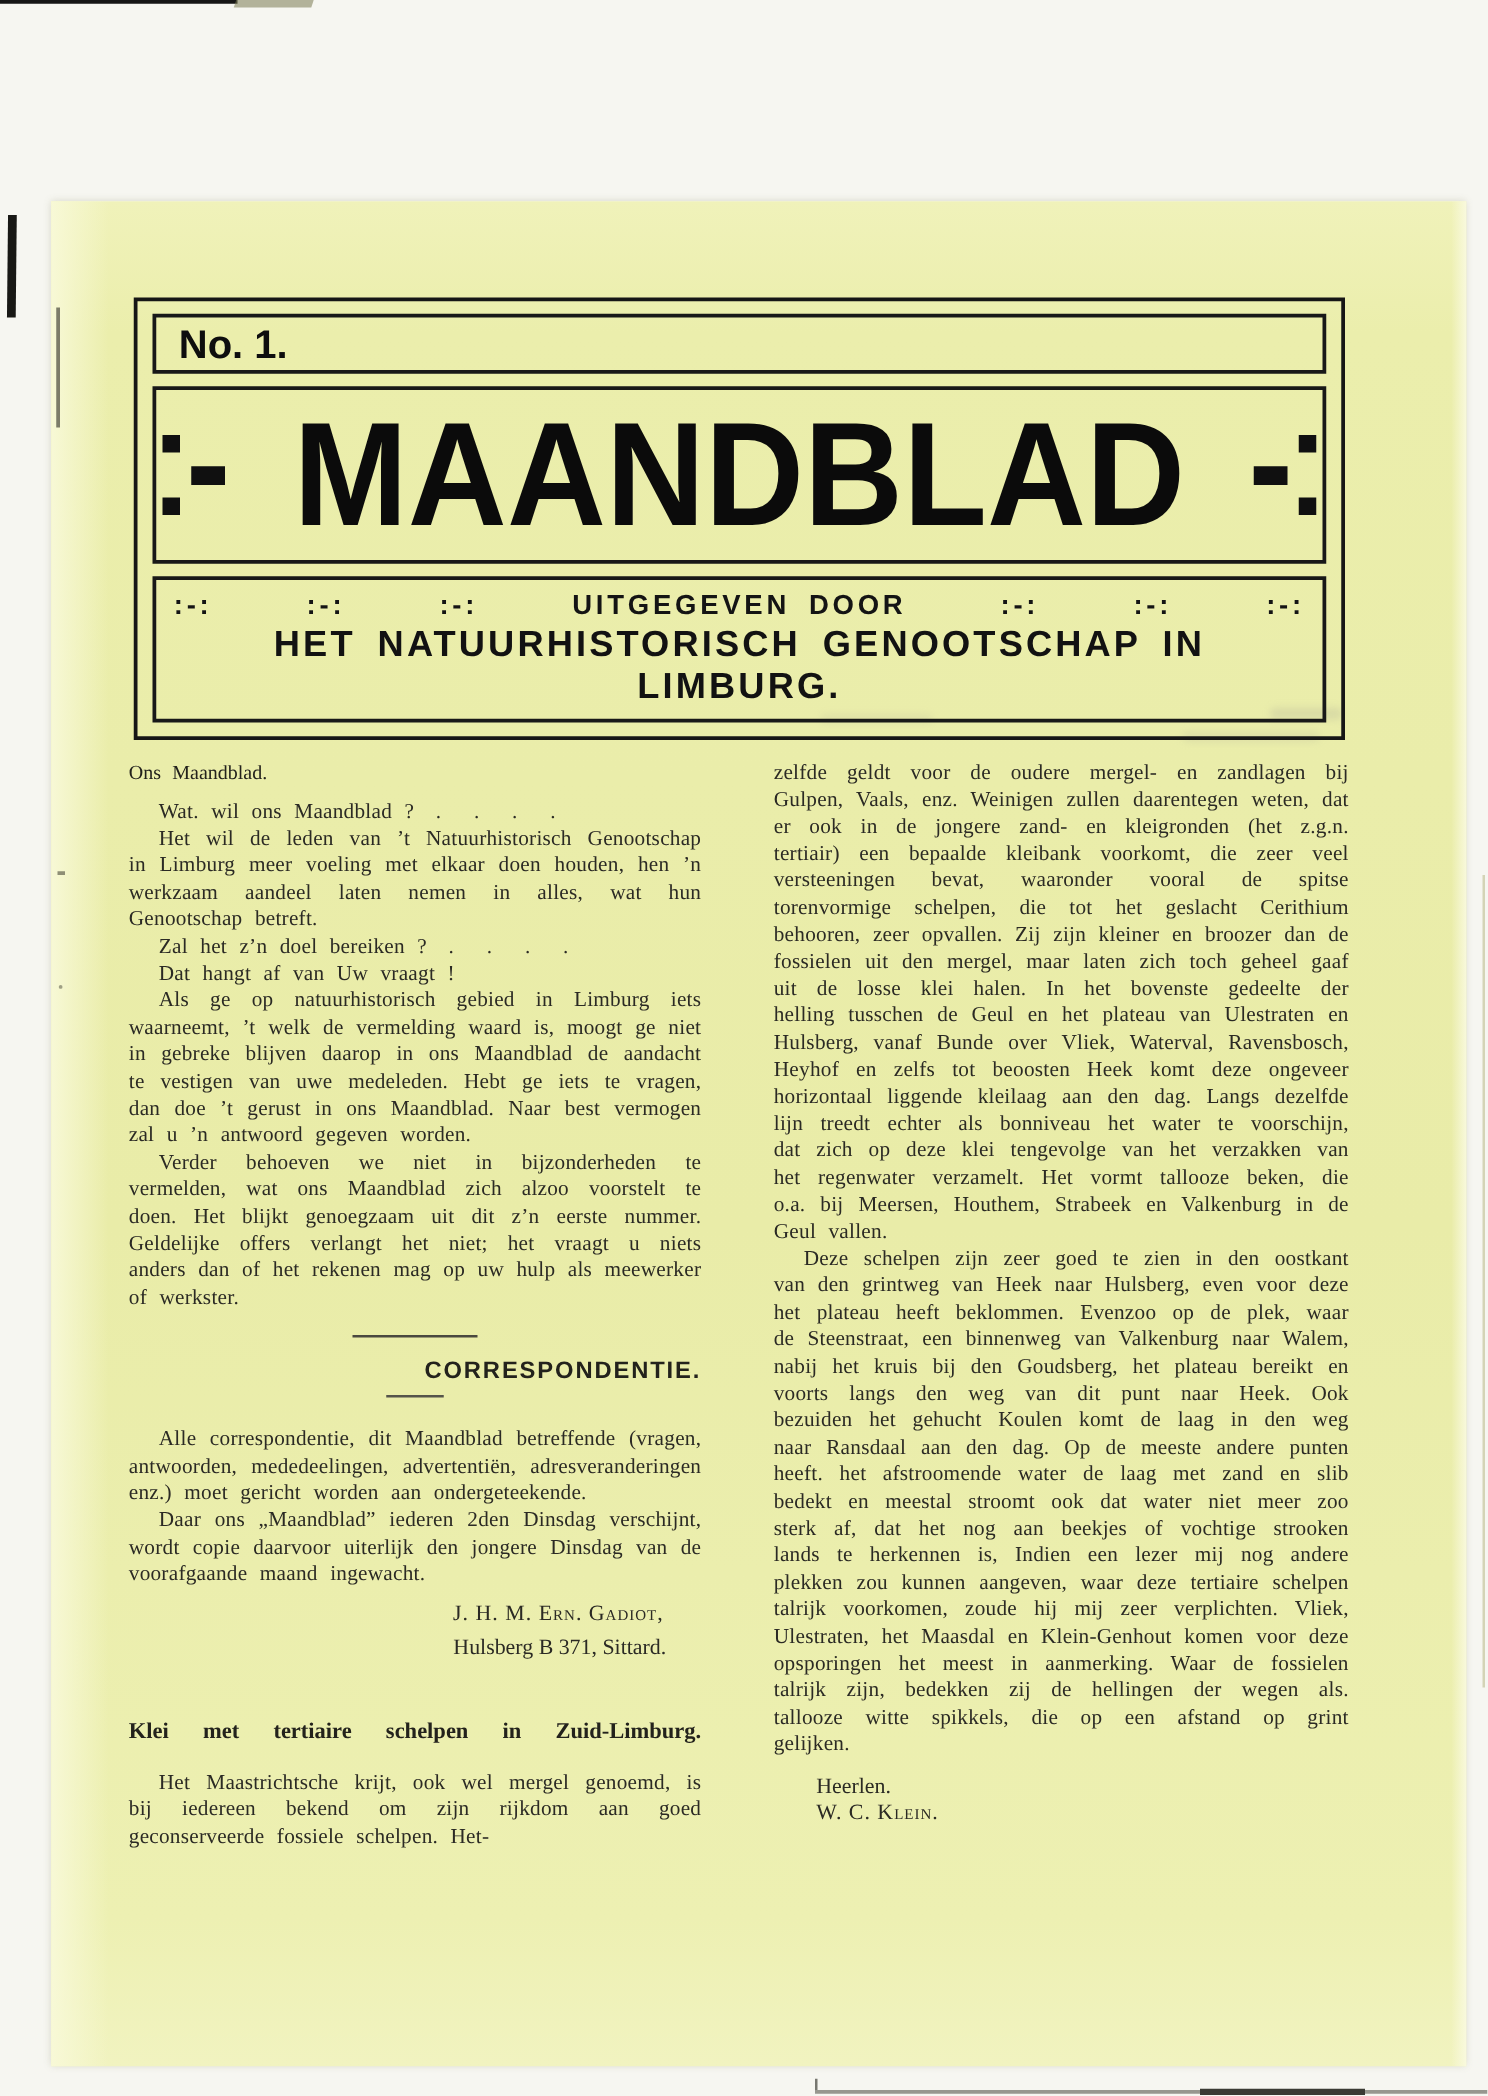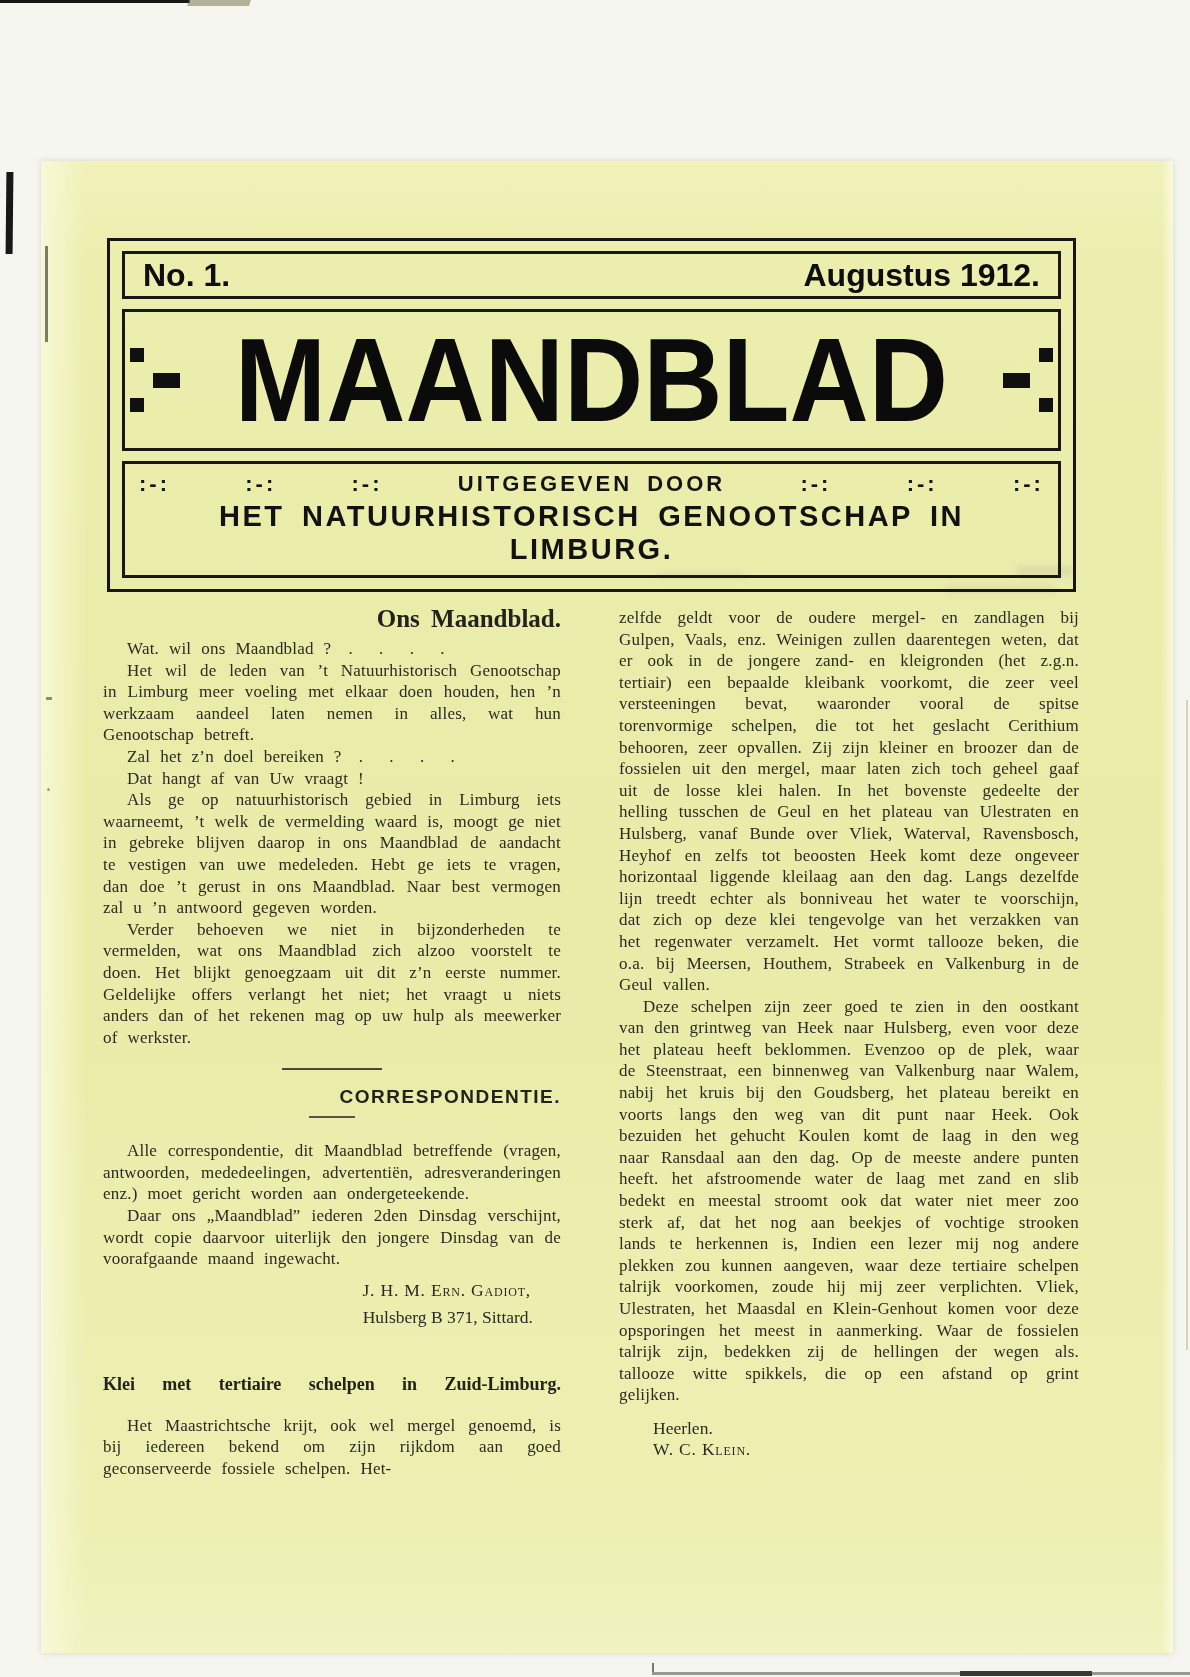--- a/index.html
+++ b/index.html
@@ -87,21 +87,21 @@
   .columns { position:absolute; left:87px; top:607px; width:976px; display:flex; gap:58px; }
   .col { width:458px; }
   .col-right { width:460px; }
 
   .col p { text-align:justify; font-size:17px; line-height:21.6px; word-spacing:5.5px; letter-spacing:.2px; }
   .col p.indent { text-indent:24px; }
   .it { }
   .sc { font-variant:small-caps; letter-spacing:.8px; }
 
   .h-serif {
-    text-align:right; font-weight:bold; font-size:25px; line-height:24px;
+    text-align:left; font-weight:normal; font-size:16px; line-height:24px;
     color:#23221c; word-spacing:5px; margin-bottom:7px;
   }
   .h-corr {
     text-align:right; font-family:"Liberation Sans", sans-serif; font-weight:bold;
     font-size:19px; letter-spacing:1.5px; color:#23221c; margin:6px 0 8px;
   }
   .h-klei {
     font-weight:bold; font-size:18px; color:#23221c;
     text-align:justify; text-align-last:justify; margin:46px 0 20px; word-spacing:4px;
   }
@@ -131,21 +131,20 @@
   <div class="art art-pageedge" style="left:4px; top:85px;"></div>
   <div class="art art-speck1" style="left:5px; top:536px;"></div>
   <div class="art art-speck2" style="left:6px; top:627px;"></div>
   <div class="ghost ghost1" style="left:975px; top:405px;"></div>
   <div class="ghost ghost2" style="left:905px; top:424px;"></div>
   <div class="ghost ghost3" style="left:615px; top:410px;"></div>
 
   <div class="masthead">
     <div class="mbox box-issue">
       <span>No. 1.</span>
-      <span>Augustus 1912.</span>
     </div>
     <div class="mbox box-title">
       <span class="deco">
         <span class="dots">
             <span class="dot"></span>
             <span class="dot"></span>
           </span>
         <span class="dash"></span>
       </span>
       <span class="mast-title">MAANDBLAD</span>

